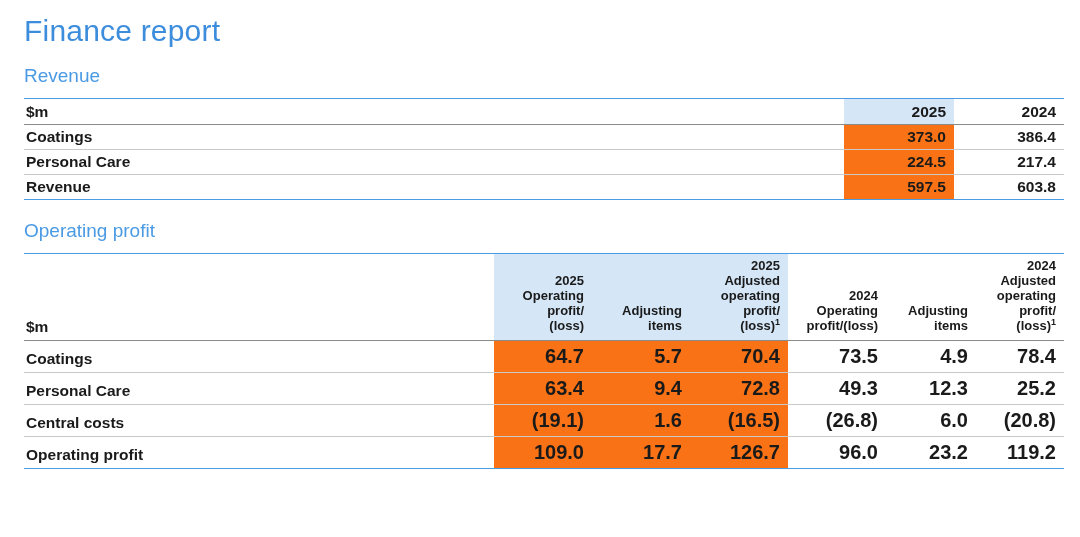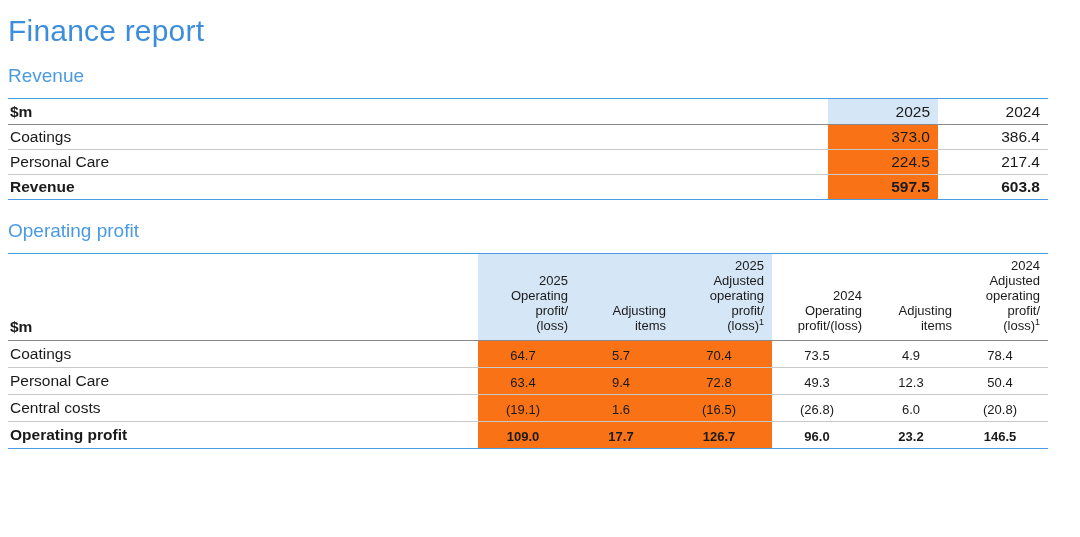--- a/index.html
+++ b/index.html
@@ -12,21 +12,21 @@
     background: #ffffff;
     font-family: "Liberation Sans", sans-serif;
     color: #1a1a1a;
     overflow: hidden;
   }
   .page {
     position: relative;
     width: 1080px;
     height: 537px;
     box-sizing: border-box;
-    padding: 14px 20px 0 8px;
+    padding: 14px 20px 0 24px;
   }
   .doc-title {
     color: #3d8ddd;
     font-size: 30px;
     font-weight: 400;
     letter-spacing: 0.2px;
     margin: 0 0 18px 0;
     line-height: 1.1;
   }
   .section-heading {
@@ -36,21 +36,21 @@
     margin: 0 0 10px 0;
     line-height: 1.2;
   }
   table {
     border-collapse: collapse;
     width: 1040px;
     table-layout: fixed;
   }
   td, th {
     padding: 0;
-    font-weight: 400;
+    font-weight: 700;
     vertical-align: bottom;
   }
 
   
   .rev-table .hdr-row td {
     font-size: 15.5px;
     padding: 2px 8px 4px 0;
     border-top: 1.5px solid #4a9ae4;
     border-bottom: 1px solid #8a8a8a;
     line-height: 1.25;
@@ -98,23 +98,23 @@
     text-align: right;
     vertical-align: bottom;
   }
   .op-table .hdr-row td.label {
     font-weight: bold;
     font-size: 15.5px;
     text-align: left;
     padding-left: 2px;
   }
   .op-table td.num {
-    text-align: center;
+    text-align: right;
     padding: 4px 8px 4px 0;
-    font-size: 13px;
+    font-size: 20px;
   }
   .op-table td.label {
     text-align: left;
     padding: 4px 0 4px 2px;
     font-size: 15.5px;
   }
   .op-table tr.data td {
     border-bottom: 1px solid #c9c9c9;
   }
   .op-table tr.total td {
@@ -242,40 +242,40 @@
           <td class="num">78.4</td>
         </tr>
 
         <tr class="data">
           <td class="label">Personal Care</td>
           <td class="num hl">63.4</td>
           <td class="num hl">9.4</td>
           <td class="num hl">72.8</td>
           <td class="num">49.3</td>
           <td class="num">12.3</td>
-          <td class="num">50.4</td>
+          <td class="num">25.2</td>
         </tr>
 
         <tr class="data">
           <td class="label">Central costs</td>
           <td class="num hl">(19.1)</td>
           <td class="num hl">1.6</td>
           <td class="num hl">(16.5)</td>
           <td class="num">(26.8)</td>
           <td class="num">6.0</td>
           <td class="num">(20.8)</td>
         </tr>
 
         <tr class="total">
           <td class="label">Operating profit</td>
           <td class="num hl">109.0</td>
           <td class="num hl">17.7</td>
           <td class="num hl">126.7</td>
           <td class="num">96.0</td>
           <td class="num">23.2</td>
-          <td class="num">146.5</td>
+          <td class="num">119.2</td>
         </tr>
       </tbody>
     </table>
 
   </div>
 
 </div>
 
 </body></html>

